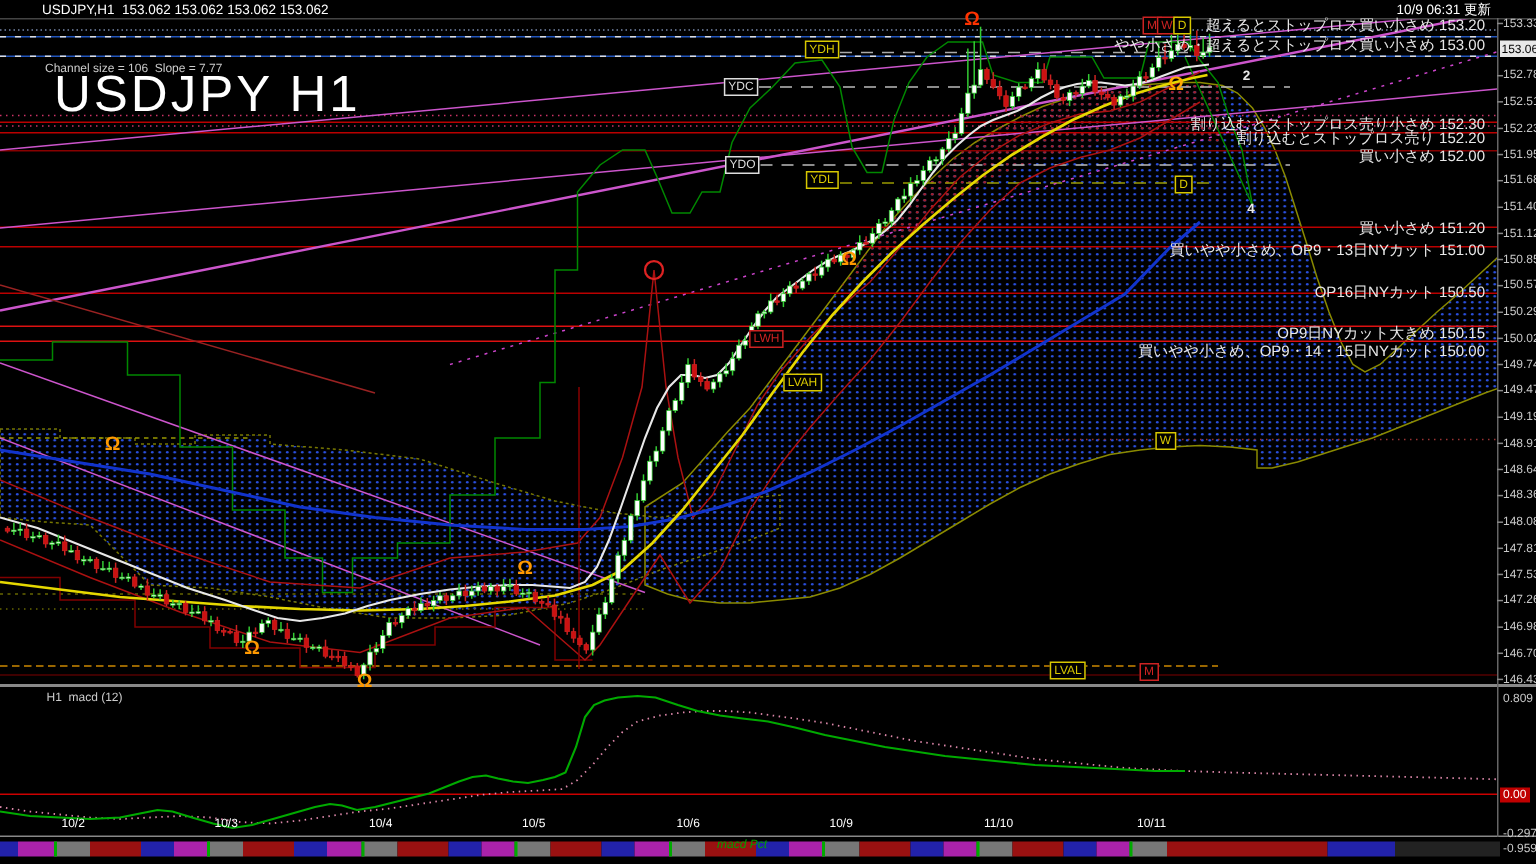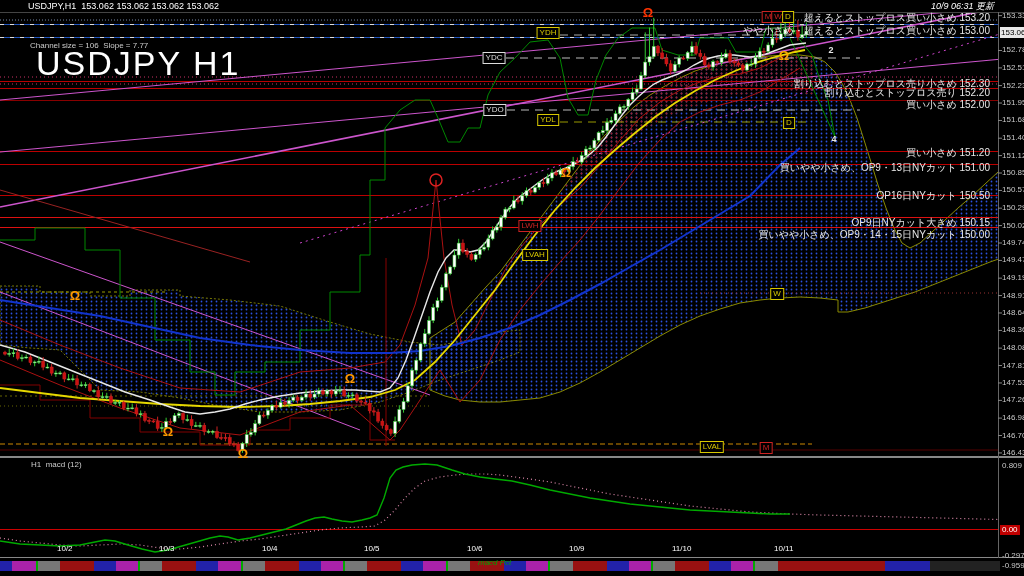--- a/index.html
+++ b/index.html
@@ -14,21 +14,21 @@
        white-space:pre;}
   .scale-tick{position:absolute;left:1002px;color:#c8c8c8;font-size:8px;line-height:8px;}
   .price-box{position:absolute;left:1000px;width:23px;background:#e8e8e8;color:#000;font-size:8px;
              line-height:11px;text-align:left;padding-left:1px;}
   .macd-tick{position:absolute;left:1002px;color:#c8c8c8;font-size:8px;line-height:8px;}
   .macd-zero{position:absolute;left:1000px;background:#c00000;color:#fff;font-size:8px;line-height:10px;padding:0 2px;}
   .pivot{position:absolute;font-size:8px;line-height:8px;padding:1px 2px;background:#000;
          transform:translate(-50%,-50%);}
   .wave{position:absolute;color:#e8e8e8;font-size:9px;font-weight:bold;transform:translate(-50%,-50%);}
   .omega{position:absolute;font-size:13px;font-weight:bold;transform:translate(-50%,-55%);}
-  .datelbl{position:absolute;top:544px;color:#fff;font-size:8px;line-height:9px;margin-left:16px;}
+  .datelbl{position:absolute;top:544px;color:#fff;font-size:8px;line-height:9px;}
   .macdpct{position:absolute;left:478px;top:558px;color:#00a000;font-size:8px;font-style:italic;}
 </style>
 </head>
 <body>
 
 <div id="screen">
   <svg id="chart-svg" width="1024" height="576">
     <defs>
       <pattern id="pbdot" width="5" height="4" patternUnits="userSpaceOnUse">
         <circle cx="1.5" cy="1.5" r="0.9" fill="#2a50e0"></circle>
@@ -554,21 +554,21 @@
         <rect x="731" y="561" width="22" height="10" fill="#aa22aa"></rect>
         <rect x="753" y="561" width="25" height="10" fill="#777777"></rect>
         <rect x="753" y="561" width="2" height="10" fill="#00aa00"></rect>
         <rect x="778" y="561" width="107" height="10" fill="#991111"></rect>
         <rect x="885" y="561" width="45" height="10" fill="#2222aa"></rect>
         <rect x="930" y="561" width="70" height="10" fill="#222222"></rect>
       </g>
   </svg>
 
   <div class="tlabel" style="left:28px;top:1px;">USDJPY,H1  153.062 153.062 153.062 153.062</div>
-  <div class="tlabel" style="right:30px;top:1px;text-align:right;font-style:italic;">10/9 06:31 更新</div>
+  <div class="tlabel" style="right:30px;top:1px;text-align:right;">10/9 06:31 更新</div>
   <div class="tlabel small" style="left:9px;top:40px;">Channel size = 106  Slope = 7.77</div>
   <div class="watermark">USDJPY H1</div>
   <div class="tlabel small" style="left:10px;top:459px;">H1  macd (12)</div>
   <div class="macdpct">macd Pct</div>
   <div class="price-box" style="top:27px;">153.062</div>
 
   <div id="ann-container">
       <div class="ann" style="top: 13px;">超えるとストップロス買い小さめ 153.20</div>
       <div class="ann" style="top: 26px;">やや小さめ・超えるとストップロス買い小さめ 153.00</div>
       <div class="ann" style="top: 79px;">割り込むとストップロス売り小さめ 152.30</div>
@@ -609,21 +609,21 @@
       <div class="macd-tick" style="top: 462px;">0.809</div>
       <div class="macd-zero" style="top: 525px;">0.00</div>
       <div class="macd-tick" style="top: 552px;">-0.297</div>
       <div class="macd-tick" style="top: 562px;">-0.959</div>
     </div>
   <div id="pivot-container">
       <div class="pivot" style="left: 548px; top: 33px; color: rgb(216, 200, 0); border: 1px solid rgb(216, 200, 0);">YDH</div>
       <div class="pivot" style="left: 494px; top: 58px; color: rgb(221, 221, 221); border: 1px solid rgb(221, 221, 221);">YDC</div>
       <div class="pivot" style="left: 495px; top: 110px; color: rgb(221, 221, 221); border: 1px solid rgb(221, 221, 221);">YDO</div>
       <div class="pivot" style="left: 548px; top: 120px; color: rgb(216, 200, 0); border: 1px solid rgb(216, 200, 0);">YDL</div>
-      <div class="pivot" style="left: 511px; top: 226px; color: rgb(204, 34, 34); border: 1px solid rgb(204, 34, 34); margin-left: 19px;">LWH</div>
+      <div class="pivot" style="left: 511px; top: 226px; color: rgb(204, 34, 34); border: 1px solid rgb(204, 34, 34);">LWH</div>
       <div class="pivot" style="left: 535px; top: 255px; color: rgb(216, 200, 0); border: 1px solid rgb(216, 200, 0);">LVAH</div>
       <div class="pivot" style="left: 712px; top: 447px; color: rgb(216, 200, 0); border: 1px solid rgb(216, 200, 0);">LVAL</div>
       <div class="pivot" style="left: 768px; top: 17px; color: rgb(204, 34, 34); border: 1px solid rgb(204, 34, 34);">M</div>
       <div class="pivot" style="left: 778px; top: 17px; color: rgb(204, 34, 34); border: 1px solid rgb(204, 34, 34);">W</div>
       <div class="pivot" style="left: 788px; top: 17px; color: rgb(216, 200, 0); border: 1px solid rgb(216, 200, 0);">D</div>
       <div class="pivot" style="left: 789px; top: 123px; color: rgb(216, 200, 0); border: 1px solid rgb(216, 200, 0);">D</div>
       <div class="pivot" style="left: 777px; top: 294px; color: rgb(216, 200, 0); border: 1px solid rgb(216, 200, 0);">W</div>
       <div class="pivot" style="left: 766px; top: 448px; color: rgb(204, 34, 34); border: 1px solid rgb(204, 34, 34);">M</div>
     </div>
   <div id="misc-container">

